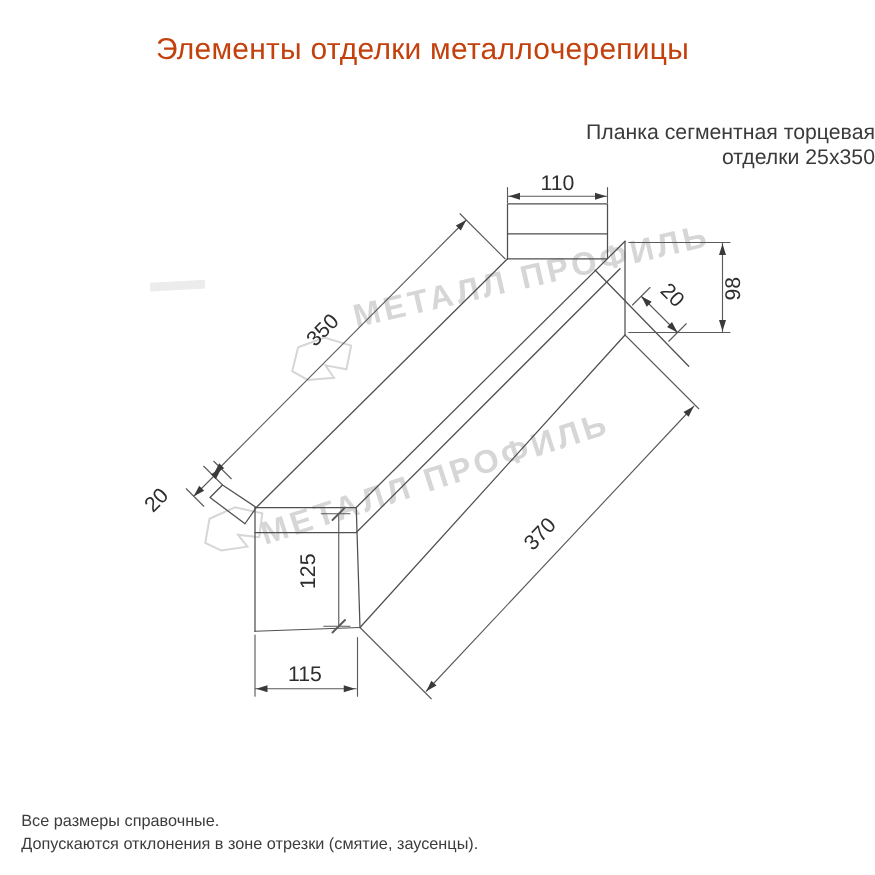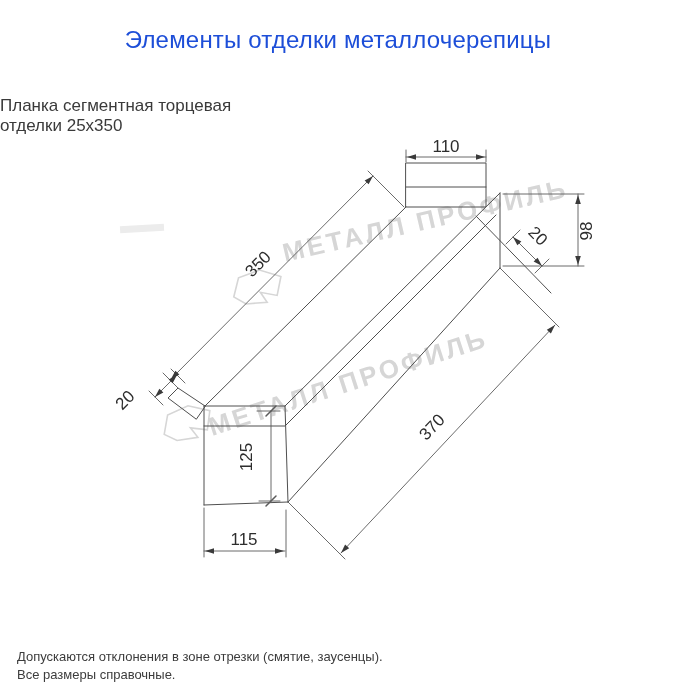--- a/index.html
+++ b/index.html
@@ -1,21 +1,21 @@
 <!DOCTYPE html>
 <html><head>
 <meta charset="utf-8">
 <style>
   html,body{margin:0;padding:0;background:#ffffff;}
   body{width:700px;height:700px;position:relative;overflow:hidden;
        font-family:"Liberation Sans", sans-serif;}
   .page{position:absolute;inset:0;background:#fff;}
   .title{position:absolute;left:0;top:26px;width:676px;text-align:center;
-         font-size:24px;color:#1d4ed8;letter-spacing:0.2px;}
-  .subtitle{position:absolute;left:0;top:96px;width:700px;text-align:left;
+         font-size:24px;color:#c2410c;letter-spacing:0.2px;}
+  .subtitle{position:absolute;left:0;top:96px;width:700px;text-align:right;
             font-size:17px;color:#3a3a3a;line-height:20px;}
   .footer{position:absolute;left:17px;top:648px;font-size:13px;color:#3c3c3c;
           line-height:18px;}
   svg text{font-family:"Liberation Sans", sans-serif;}
   .dim-label{font-size:17px;fill:#2d2d2d;}
   .wm-text{font-size:26px;font-weight:bold;fill:#d6d6d6;letter-spacing:3px;}
 </style>
 </head>
 <body>
 
@@ -111,17 +111,17 @@
       <text class="dim-label" transform="translate(129,404) rotate(-45)">20</text>
       <text class="dim-label" transform="translate(252,457) rotate(-90)">125</text>
       <text class="dim-label" x="244" y="545">115</text>
       <text class="dim-label" transform="translate(436,431) rotate(-46)">370</text>
       <text class="dim-label" transform="translate(534,240) rotate(45)">20</text>
       <text class="dim-label" transform="translate(592,231) rotate(-90)">98</text>
     </g>
   </svg>
 
   <div class="footer">
+    <div>Все размеры справочные.</div>
     <div>Допускаются отклонения в зоне отрезки (смятие, заусенцы).</div>
-    <div>Все размеры справочные.</div>
   </div>
 
 </div>
 
 </body></html>

